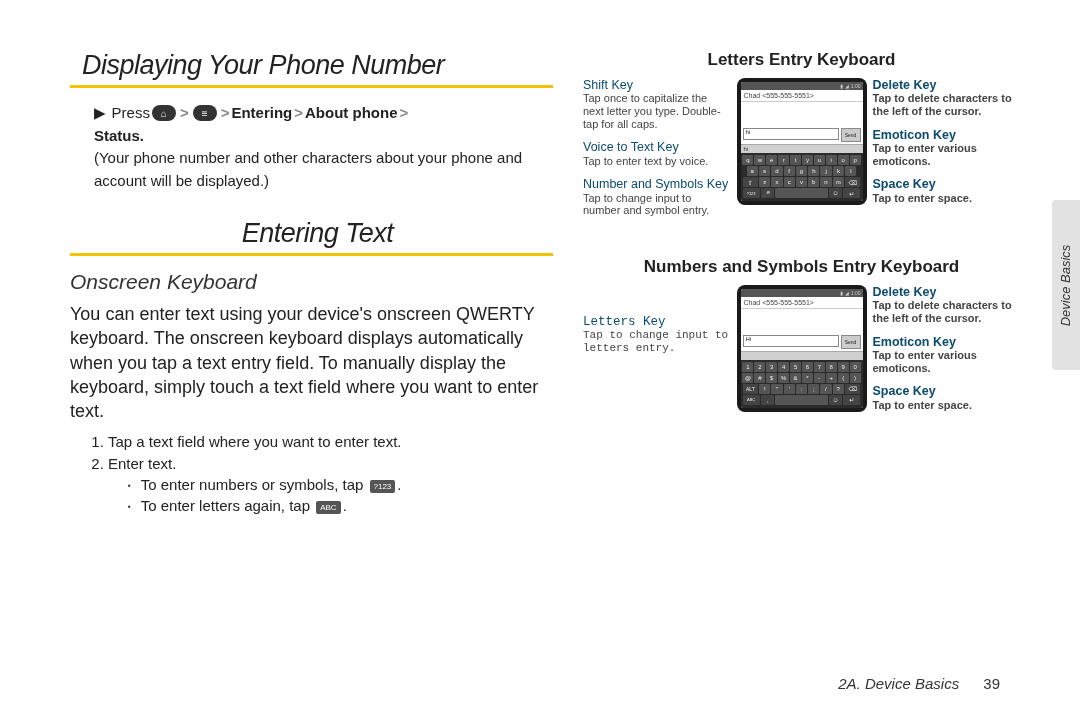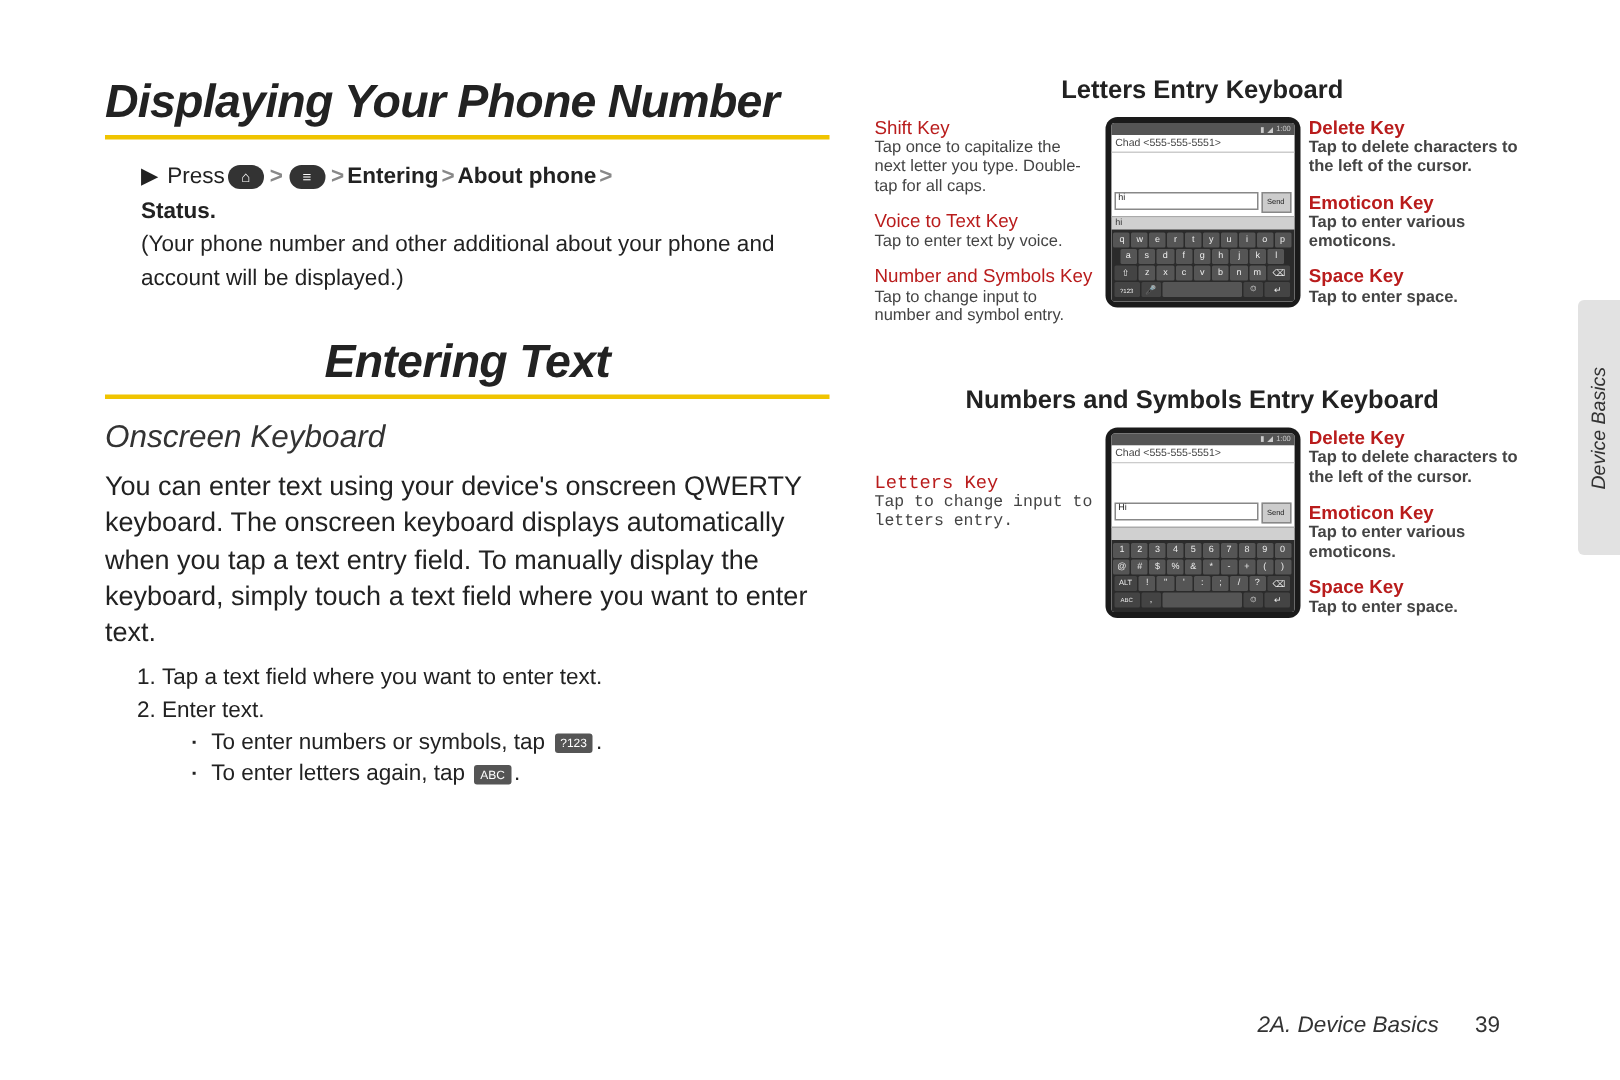--- a/index.html
+++ b/index.html
@@ -20,23 +20,23 @@
     position: relative;
   }
   .col {
     flex: 1;
     min-width: 0;
   }
   .col-left { flex: 1.05; }
   .col-right { flex: 0.95; position: relative; }
   h1 {
     font-style: italic;
-    font-weight: 700;
-    font-size: 31px;
-    margin: 0 0 4px 0;
+    font-weight: 400;
+    font-size: 27px;
+    margin: 0 0 4px 12px;
     letter-spacing: -0.5px;
   }
   .rule {
     height: 3px;
     background: #f0c400;
     margin-bottom: 14px;
   }
   h2 {
     font-style: italic;
     font-weight: 400;
@@ -78,21 +78,21 @@
   ul.square li::before { content:"▪"; font-size:8px; margin-right:6px; position:relative; top:-2px;}
   ul.square li { font-size:15px; margin:4px 0;}
   .bold { font-weight: bold; }
 
   
   .diagram-block { position: relative; margin-bottom: 30px; }
   .diagram-title { text-align:center; font-weight:bold; font-size:17px; margin-bottom:8px;}
   .diagram-body { display:flex; align-items:flex-start; gap:6px;}
   .callouts { flex:1; font-size:12px; }
   .callouts .co { margin-bottom:10px; line-height:1.15;}
-  .callouts .co .lbl { font-size:12.5px; color:#b91c1c; }
+  .callouts .co .lbl { font-size:12.5px; color:#0c4a6e; }
   .callouts .co .desc { font-size:11px; color:#444; }
   .callouts.left { text-align:left; }
   .callouts.right { text-align:left;font-weight:bold; }
 
   .phone {
     width: 130px;
     flex-shrink:0;
     background:#1a1a1a;
     border-radius:8px;
     padding:4px;
@@ -166,21 +166,21 @@
         <span class="gt">&gt;</span>
         <span class="btn-icon menu"></span>
         <span class="gt">&gt;</span>
         <span class="bold">Entering</span>
         <span class="gt">&gt;</span>
         <span class="bold">About phone</span>
         <span class="gt">&gt;</span>
       </div>
       <div class="row">
         <span class="bold">Status.</span>
-        <span> (Your phone number and other additional about your phone and account will be displayed.)</span>
+        <span> (Your phone number and other characters about your phone and account will be displayed.)</span>
       </div>
     </div>
 
     <h1 style="margin-top:26px;text-align:center;">Entering Text</h1>
     <div class="rule"></div>
     <h2>Onscreen Keyboard</h2>
     <p>You can enter text using your device's onscreen QWERTY keyboard. The onscreen keyboard displays automatically when you tap a text entry field. To manually display the keyboard, simply touch a text field where you want to enter text.</p>
     <ol>
       <li>Tap a text field where you want to enter text.</li>
       <li>

